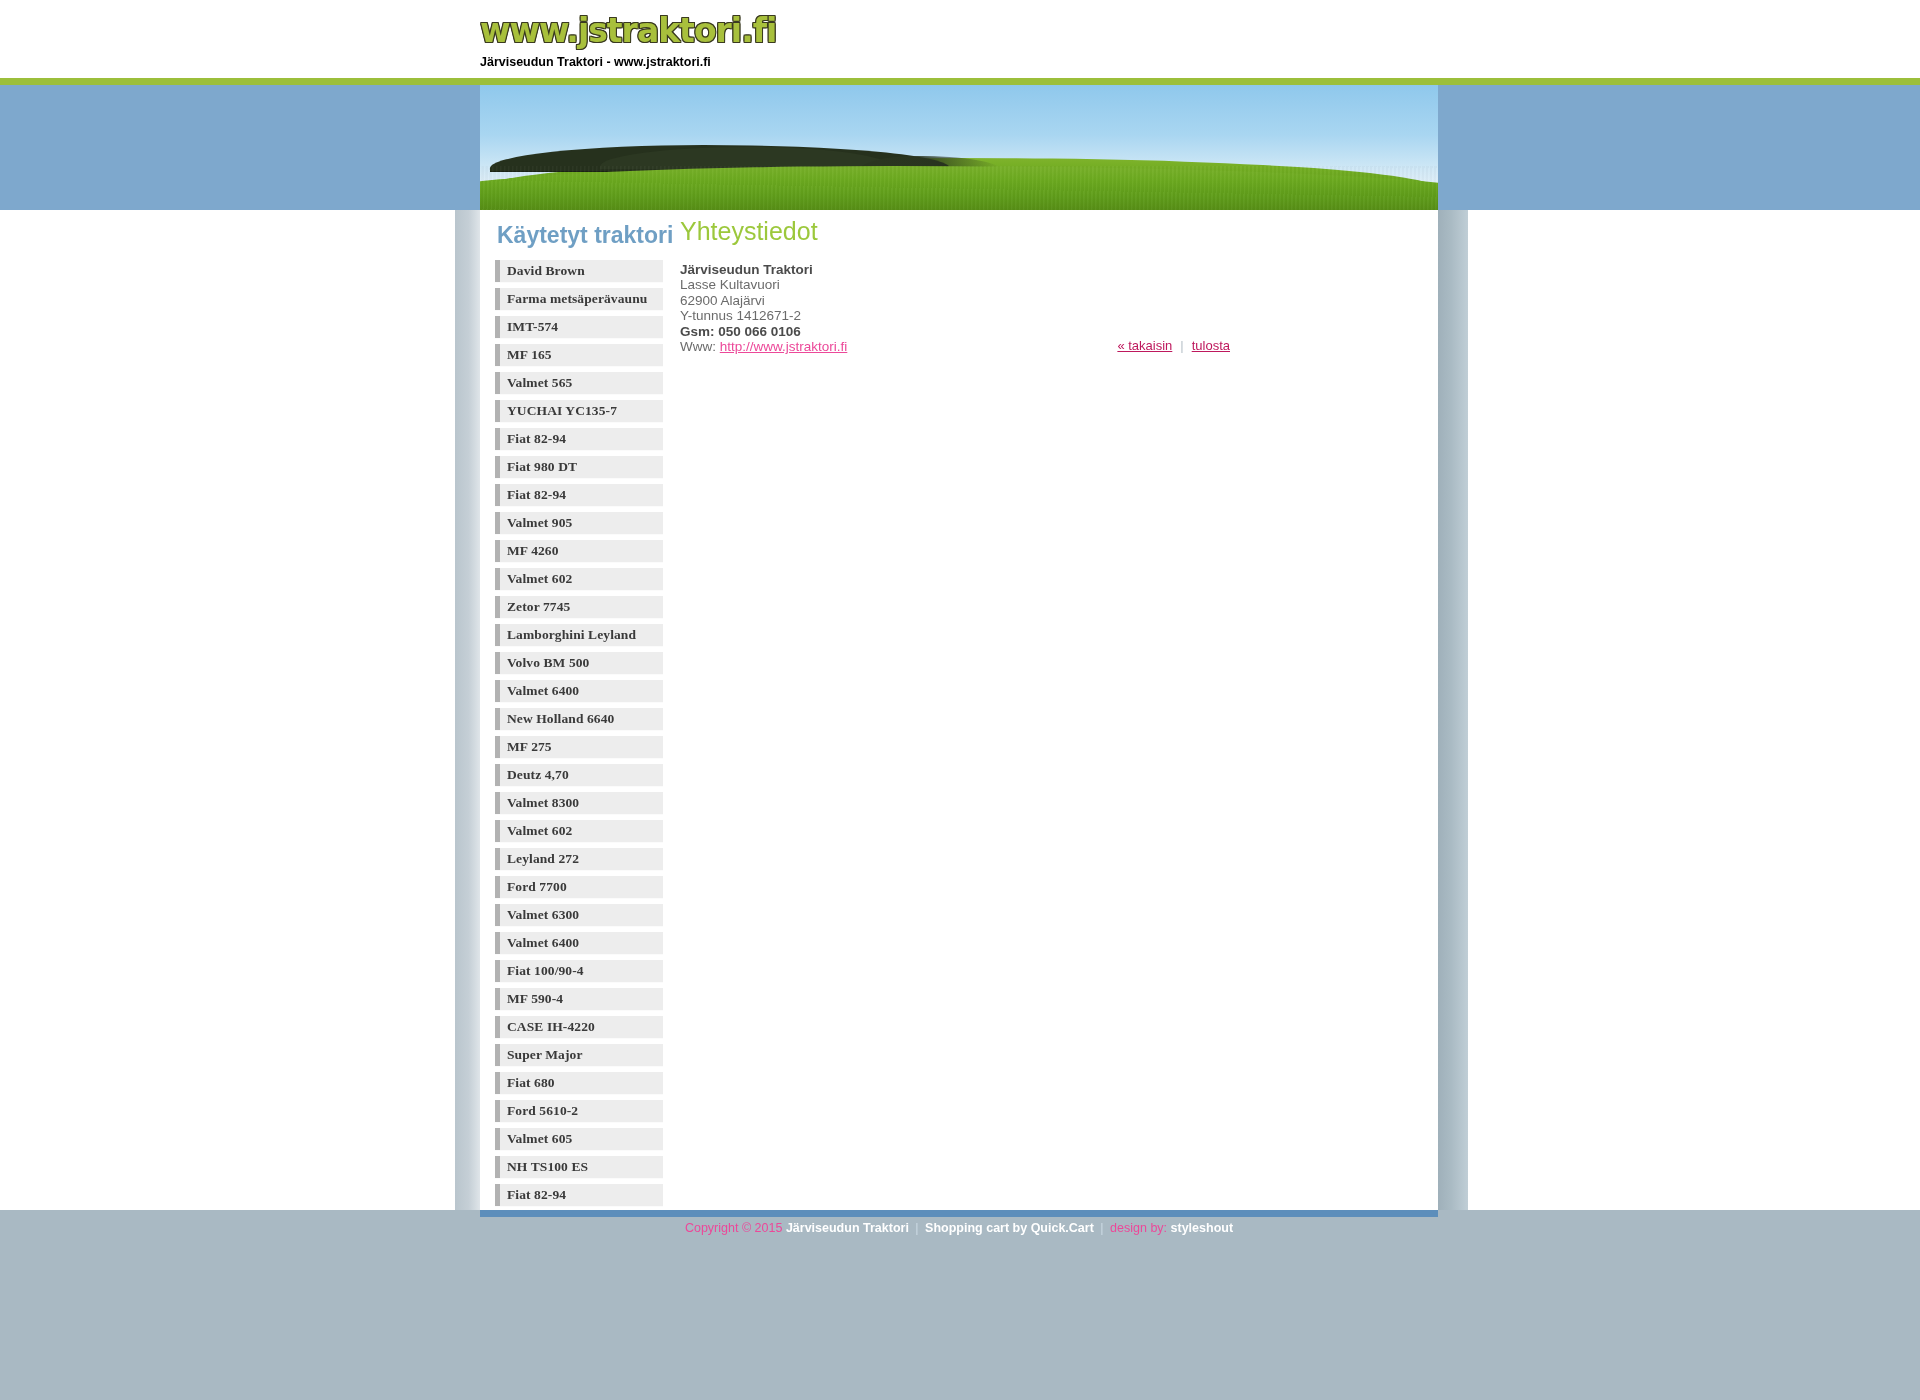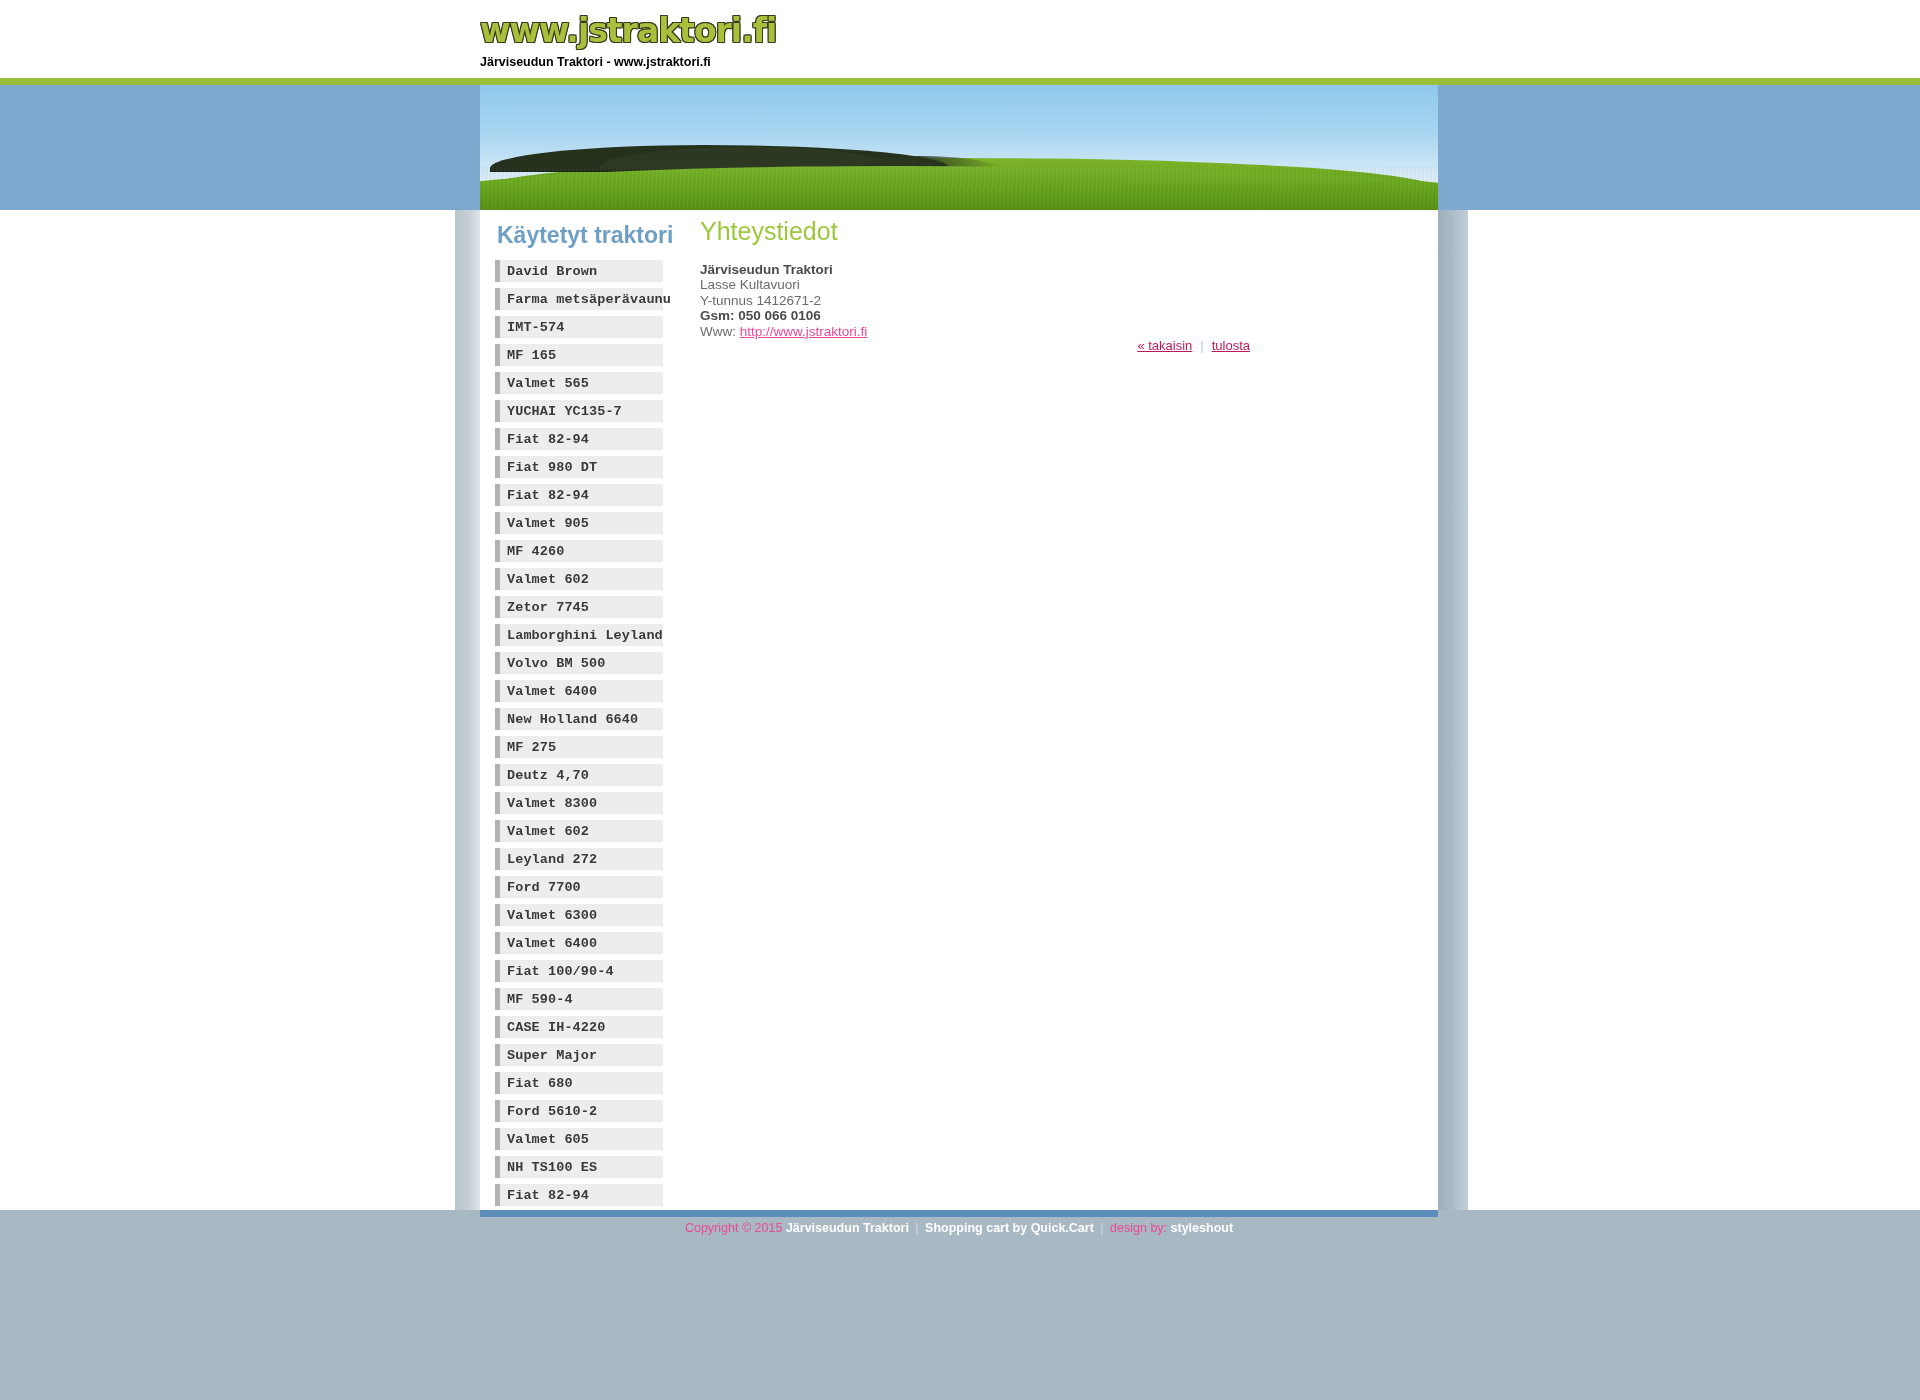--- a/index.html
+++ b/index.html
@@ -198,36 +198,35 @@
     border-bottom: 1px solid #fbfbfb;
   }
   .sidebar-item::before {
     content: "";
     position: absolute;
     left: 0; top: 0;
     width: 5px; height: 22px;
     background: #b2b2b2;
   }
   .sidebar-item-label {
-    font-family: Liberation Mono, monospace;
+    font-family: Liberation Serif, serif;
     font-size: 13.5px;
     font-weight: bold;
     color: #3a3a3a;
     padding-left: 12px;
     white-space: nowrap;
     letter-spacing: 0.1px;
   }
 
   
   #main {
     position: absolute;
     left: 680px;
     top: 218px;
     width: 730px;
-    margin-left: 20px;
   }
   #page-title {
     font-family: "Liberation Sans", sans-serif;
     font-size: 25px;
     font-weight: normal;
     color: #9cc83c;
     margin: 0 0 16px 0;
     line-height: 1.1;
   }
   .contact-line {
@@ -443,20 +442,21 @@
         <span class="sidebar-item-label">Fiat 780 DT</span>
       </div>
     </div>
 </div>
 
 <div id="main">
   <h1 id="page-title">Yhteystiedot</h1>
 
   <div class="contact-line strong">Järviseudun Traktori</div>
   <div class="contact-line">Lasse Kultavuori</div>
+  <div class="contact-line">62900 Alajärvi</div>
   <div class="contact-line">Y-tunnus 1412671-2</div>
   <div class="contact-line strong">Gsm: 050 066 0106</div>
   <div class="contact-line">
     <span>Www:</span>
     <a class="contact-link">http://www.jstraktori.fi</a>
   </div>
 
   <div id="nav-links">
     <a>« takaisin</a><span id="nav-sep">|</span><a>tulosta</a>
   </div>

